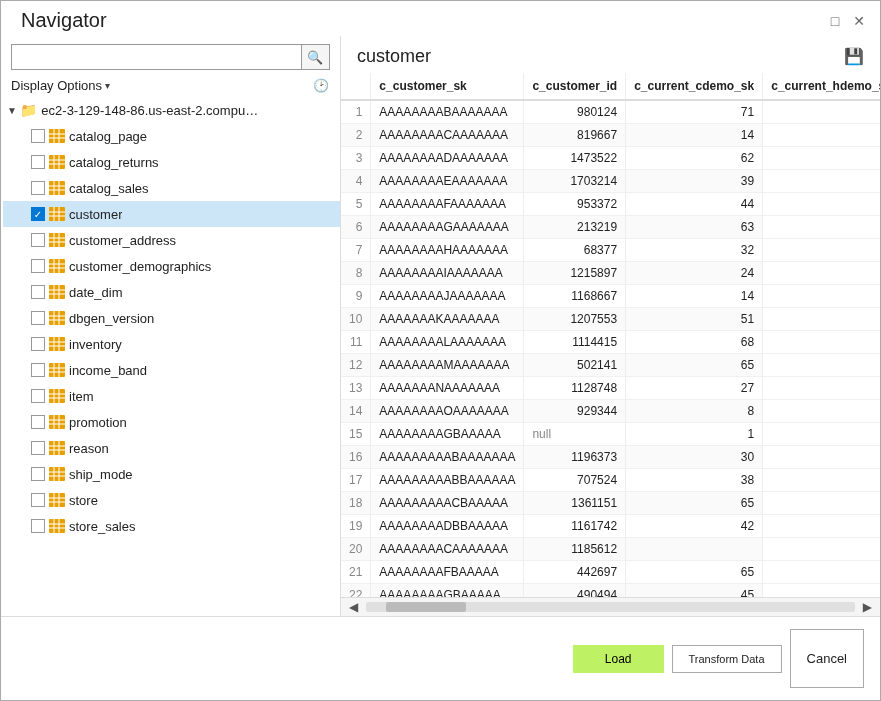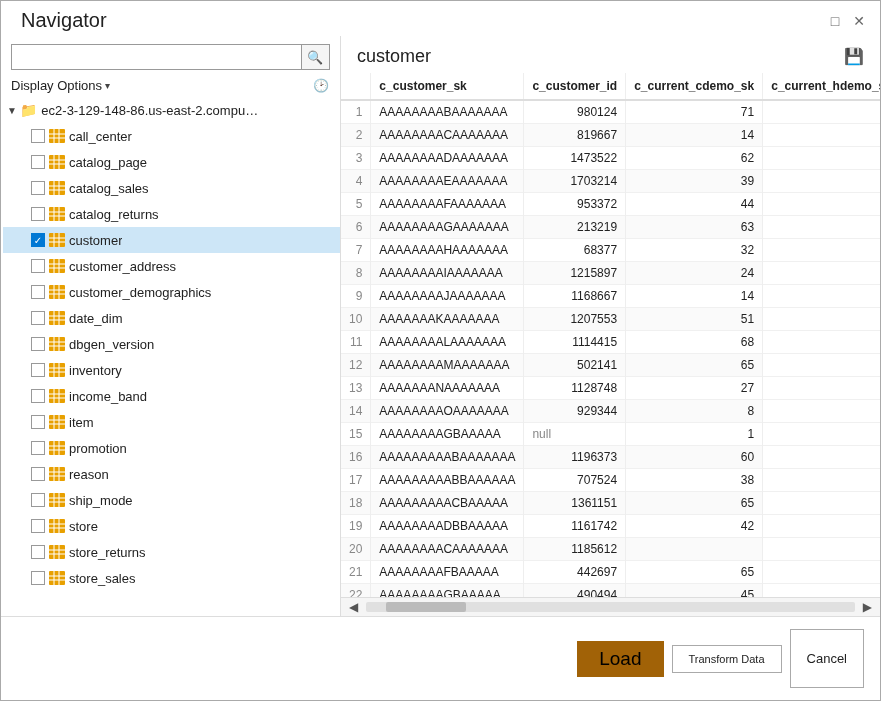--- a/index.html
+++ b/index.html
@@ -281,24 +281,24 @@
     .footer {
       display: flex;
       justify-content: flex-end;
       align-items: center;
       padding: 12px 16px;
       border-top: 1px solid #ddd;
       gap: 8px;
       background: #fff;
     }
     .btn-load {
-      background: #a16207;
+      background: #bef264;
       border: none;
-      padding: 7px 22px;
-      font-size: 19px;
+      padding: 7px 32px;
+      font-size: 12px;
       cursor: pointer;
       color: #000;
       font-weight: 400;
     }
     .btn-transform {
       background: #fff;
       border: 1px solid #aaa;
       padding: 7px 16px;
       font-size: 11px;
       cursor: pointer;
@@ -364,60 +364,47 @@
               <div class="checkbox"></div>
               <span class="icon-table">
                 <svg class="icon-table-svg" viewBox="0 0 16 14" xmlns="http://www.w3.org/2000/svg">
       <rect x="0" y="0" width="16" height="14" fill="#e8a000" rx="1"></rect>
       <line x1="0" y1="5" x2="16" y2="5" stroke="#fff" stroke-width="1"></line>
       <line x1="0" y1="9" x2="16" y2="9" stroke="#fff" stroke-width="1"></line>
       <line x1="5" y1="0" x2="5" y2="14" stroke="#fff" stroke-width="1"></line>
       <line x1="10" y1="0" x2="10" y2="14" stroke="#fff" stroke-width="1"></line>
     </svg>
               </span>
-              <span class="item-label">call_center</span>
-            </div>
-            <div class="tree-item tree-item-indent">
-              <div class="checkbox"></div>
-              <span class="icon-table">
-                <svg class="icon-table-svg" viewBox="0 0 16 14" xmlns="http://www.w3.org/2000/svg">
-      <rect x="0" y="0" width="16" height="14" fill="#e8a000" rx="1"></rect>
-      <line x1="0" y1="5" x2="16" y2="5" stroke="#fff" stroke-width="1"></line>
-      <line x1="0" y1="9" x2="16" y2="9" stroke="#fff" stroke-width="1"></line>
-      <line x1="5" y1="0" x2="5" y2="14" stroke="#fff" stroke-width="1"></line>
-      <line x1="10" y1="0" x2="10" y2="14" stroke="#fff" stroke-width="1"></line>
-    </svg>
-              </span>
               <span class="item-label">catalog_page</span>
             </div>
             <div class="tree-item tree-item-indent">
               <div class="checkbox"></div>
               <span class="icon-table">
                 <svg class="icon-table-svg" viewBox="0 0 16 14" xmlns="http://www.w3.org/2000/svg">
       <rect x="0" y="0" width="16" height="14" fill="#e8a000" rx="1"></rect>
       <line x1="0" y1="5" x2="16" y2="5" stroke="#fff" stroke-width="1"></line>
       <line x1="0" y1="9" x2="16" y2="9" stroke="#fff" stroke-width="1"></line>
       <line x1="5" y1="0" x2="5" y2="14" stroke="#fff" stroke-width="1"></line>
       <line x1="10" y1="0" x2="10" y2="14" stroke="#fff" stroke-width="1"></line>
     </svg>
               </span>
+              <span class="item-label">catalog_returns</span>
+            </div>
+            <div class="tree-item tree-item-indent">
+              <div class="checkbox"></div>
+              <span class="icon-table">
+                <svg class="icon-table-svg" viewBox="0 0 16 14" xmlns="http://www.w3.org/2000/svg">
+      <rect x="0" y="0" width="16" height="14" fill="#e8a000" rx="1"></rect>
+      <line x1="0" y1="5" x2="16" y2="5" stroke="#fff" stroke-width="1"></line>
+      <line x1="0" y1="9" x2="16" y2="9" stroke="#fff" stroke-width="1"></line>
+      <line x1="5" y1="0" x2="5" y2="14" stroke="#fff" stroke-width="1"></line>
+      <line x1="10" y1="0" x2="10" y2="14" stroke="#fff" stroke-width="1"></line>
+    </svg>
+              </span>
               <span class="item-label">catalog_sales</span>
-            </div>
-            <div class="tree-item tree-item-indent">
-              <div class="checkbox"></div>
-              <span class="icon-table">
-                <svg class="icon-table-svg" viewBox="0 0 16 14" xmlns="http://www.w3.org/2000/svg">
-      <rect x="0" y="0" width="16" height="14" fill="#e8a000" rx="1"></rect>
-      <line x1="0" y1="5" x2="16" y2="5" stroke="#fff" stroke-width="1"></line>
-      <line x1="0" y1="9" x2="16" y2="9" stroke="#fff" stroke-width="1"></line>
-      <line x1="5" y1="0" x2="5" y2="14" stroke="#fff" stroke-width="1"></line>
-      <line x1="10" y1="0" x2="10" y2="14" stroke="#fff" stroke-width="1"></line>
-    </svg>
-              </span>
-              <span class="item-label">catalog_returns</span>
             </div>
             <div class="tree-item tree-item-indent selected">
               <div class="checkbox checked">✓</div>
               <span class="icon-table">
                 <svg class="icon-table-svg" viewBox="0 0 16 14" xmlns="http://www.w3.org/2000/svg">
       <rect x="0" y="0" width="16" height="14" fill="#e8a000" rx="1"></rect>
       <line x1="0" y1="5" x2="16" y2="5" stroke="#fff" stroke-width="1"></line>
       <line x1="0" y1="9" x2="16" y2="9" stroke="#fff" stroke-width="1"></line>
       <line x1="5" y1="0" x2="5" y2="14" stroke="#fff" stroke-width="1"></line>
       <line x1="10" y1="0" x2="10" y2="14" stroke="#fff" stroke-width="1"></line>
@@ -560,33 +547,20 @@
               <span class="icon-table">
                 <svg class="icon-table-svg" viewBox="0 0 16 14" xmlns="http://www.w3.org/2000/svg">
       <rect x="0" y="0" width="16" height="14" fill="#e8a000" rx="1"></rect>
       <line x1="0" y1="5" x2="16" y2="5" stroke="#fff" stroke-width="1"></line>
       <line x1="0" y1="9" x2="16" y2="9" stroke="#fff" stroke-width="1"></line>
       <line x1="5" y1="0" x2="5" y2="14" stroke="#fff" stroke-width="1"></line>
       <line x1="10" y1="0" x2="10" y2="14" stroke="#fff" stroke-width="1"></line>
     </svg>
               </span>
               <span class="item-label">store</span>
-            </div>
-            <div class="tree-item tree-item-indent">
-              <div class="checkbox"></div>
-              <span class="icon-table">
-                <svg class="icon-table-svg" viewBox="0 0 16 14" xmlns="http://www.w3.org/2000/svg">
-      <rect x="0" y="0" width="16" height="14" fill="#e8a000" rx="1"></rect>
-      <line x1="0" y1="5" x2="16" y2="5" stroke="#fff" stroke-width="1"></line>
-      <line x1="0" y1="9" x2="16" y2="9" stroke="#fff" stroke-width="1"></line>
-      <line x1="5" y1="0" x2="5" y2="14" stroke="#fff" stroke-width="1"></line>
-      <line x1="10" y1="0" x2="10" y2="14" stroke="#fff" stroke-width="1"></line>
-    </svg>
-              </span>
-              <span class="item-label">store_returns</span>
             </div>
             <div class="tree-item tree-item-indent">
               <div class="checkbox"></div>
               <span class="icon-table">
                 <svg class="icon-table-svg" viewBox="0 0 16 14" xmlns="http://www.w3.org/2000/svg">
       <rect x="0" y="0" width="16" height="14" fill="#e8a000" rx="1"></rect>
       <line x1="0" y1="5" x2="16" y2="5" stroke="#fff" stroke-width="1"></line>
       <line x1="0" y1="9" x2="16" y2="9" stroke="#fff" stroke-width="1"></line>
       <line x1="5" y1="0" x2="5" y2="14" stroke="#fff" stroke-width="1"></line>
       <line x1="10" y1="0" x2="10" y2="14" stroke="#fff" stroke-width="1"></line>
@@ -702,21 +676,21 @@
               <tr>
                 <td>15</td>
                 <td>AAAAAAAAGBAAAAA</td>
                 <td style="color: rgb(136, 136, 136);">null</td>
                 <td class="num">1</td>
               </tr>
               <tr>
                 <td>16</td>
                 <td>AAAAAAAAABAAAAAAA</td>
                 <td class="num">1196373</td>
-                <td class="num">60</td>
+                <td class="num">30</td>
               </tr>
               <tr>
                 <td>17</td>
                 <td>AAAAAAAAABBAAAAAA</td>
                 <td class="num">707524</td>
                 <td class="num">38</td>
               </tr>
               <tr>
                 <td>18</td>
                 <td>AAAAAAAAACBAAAAA</td>

